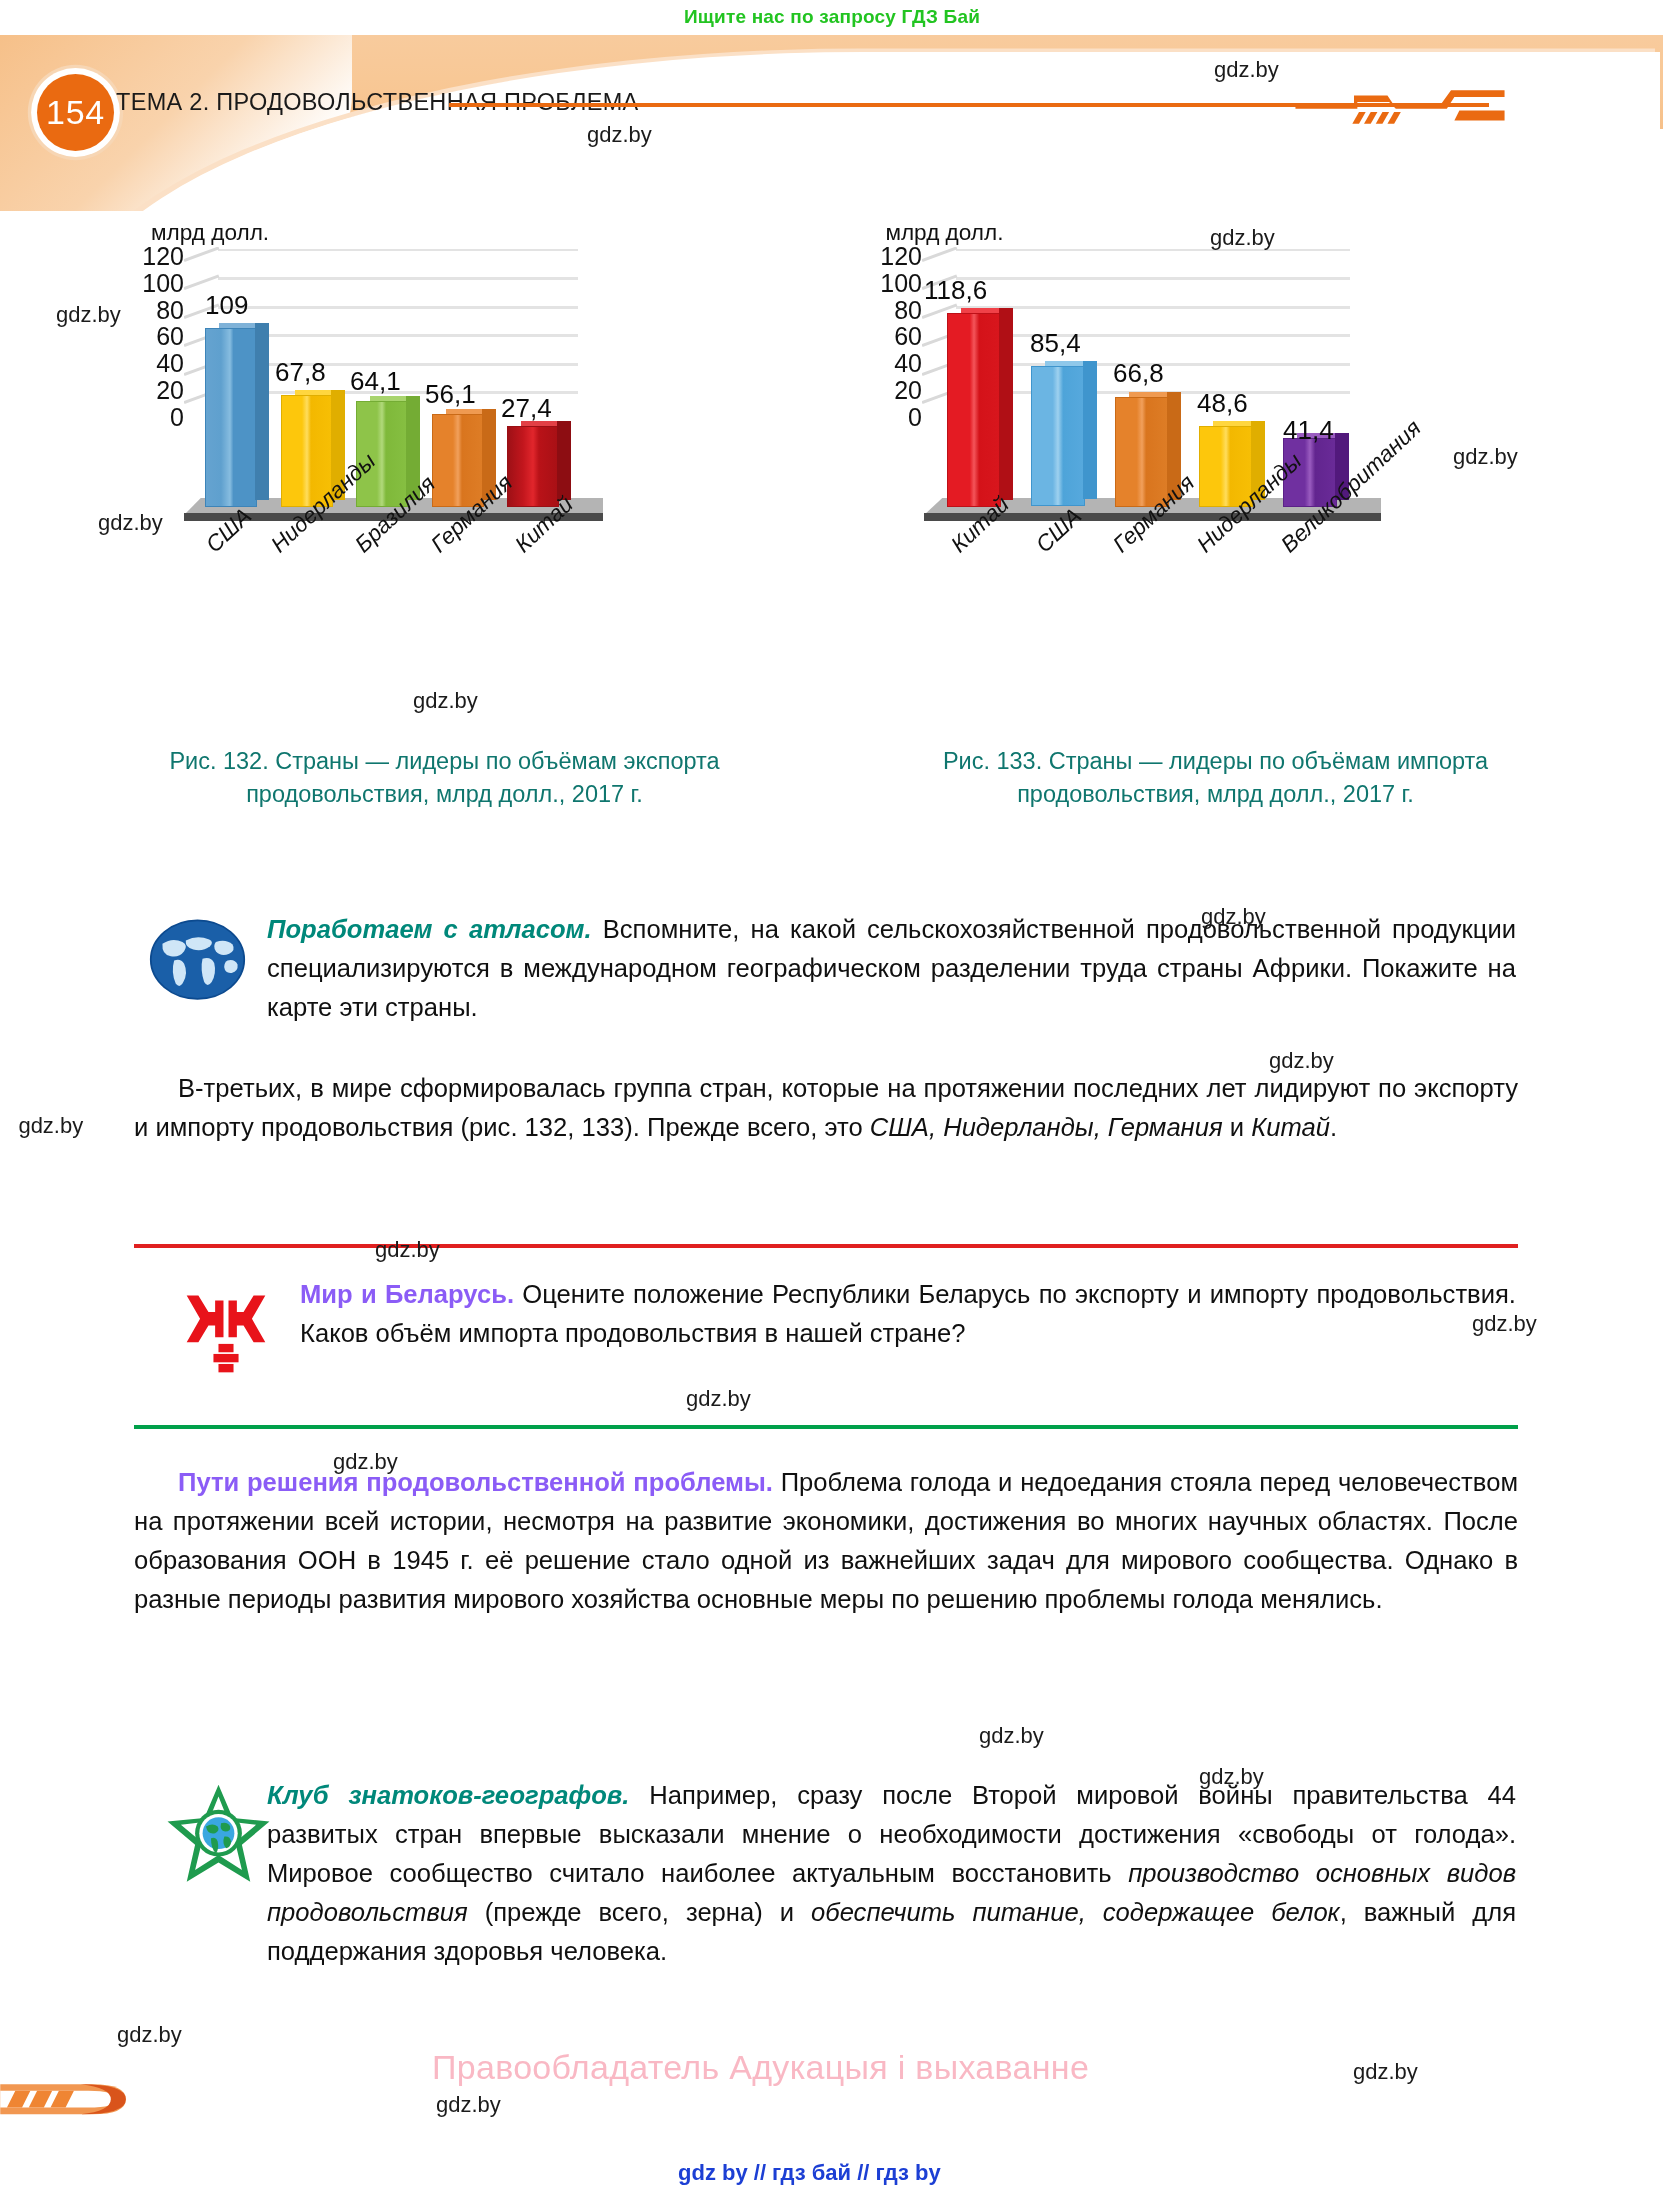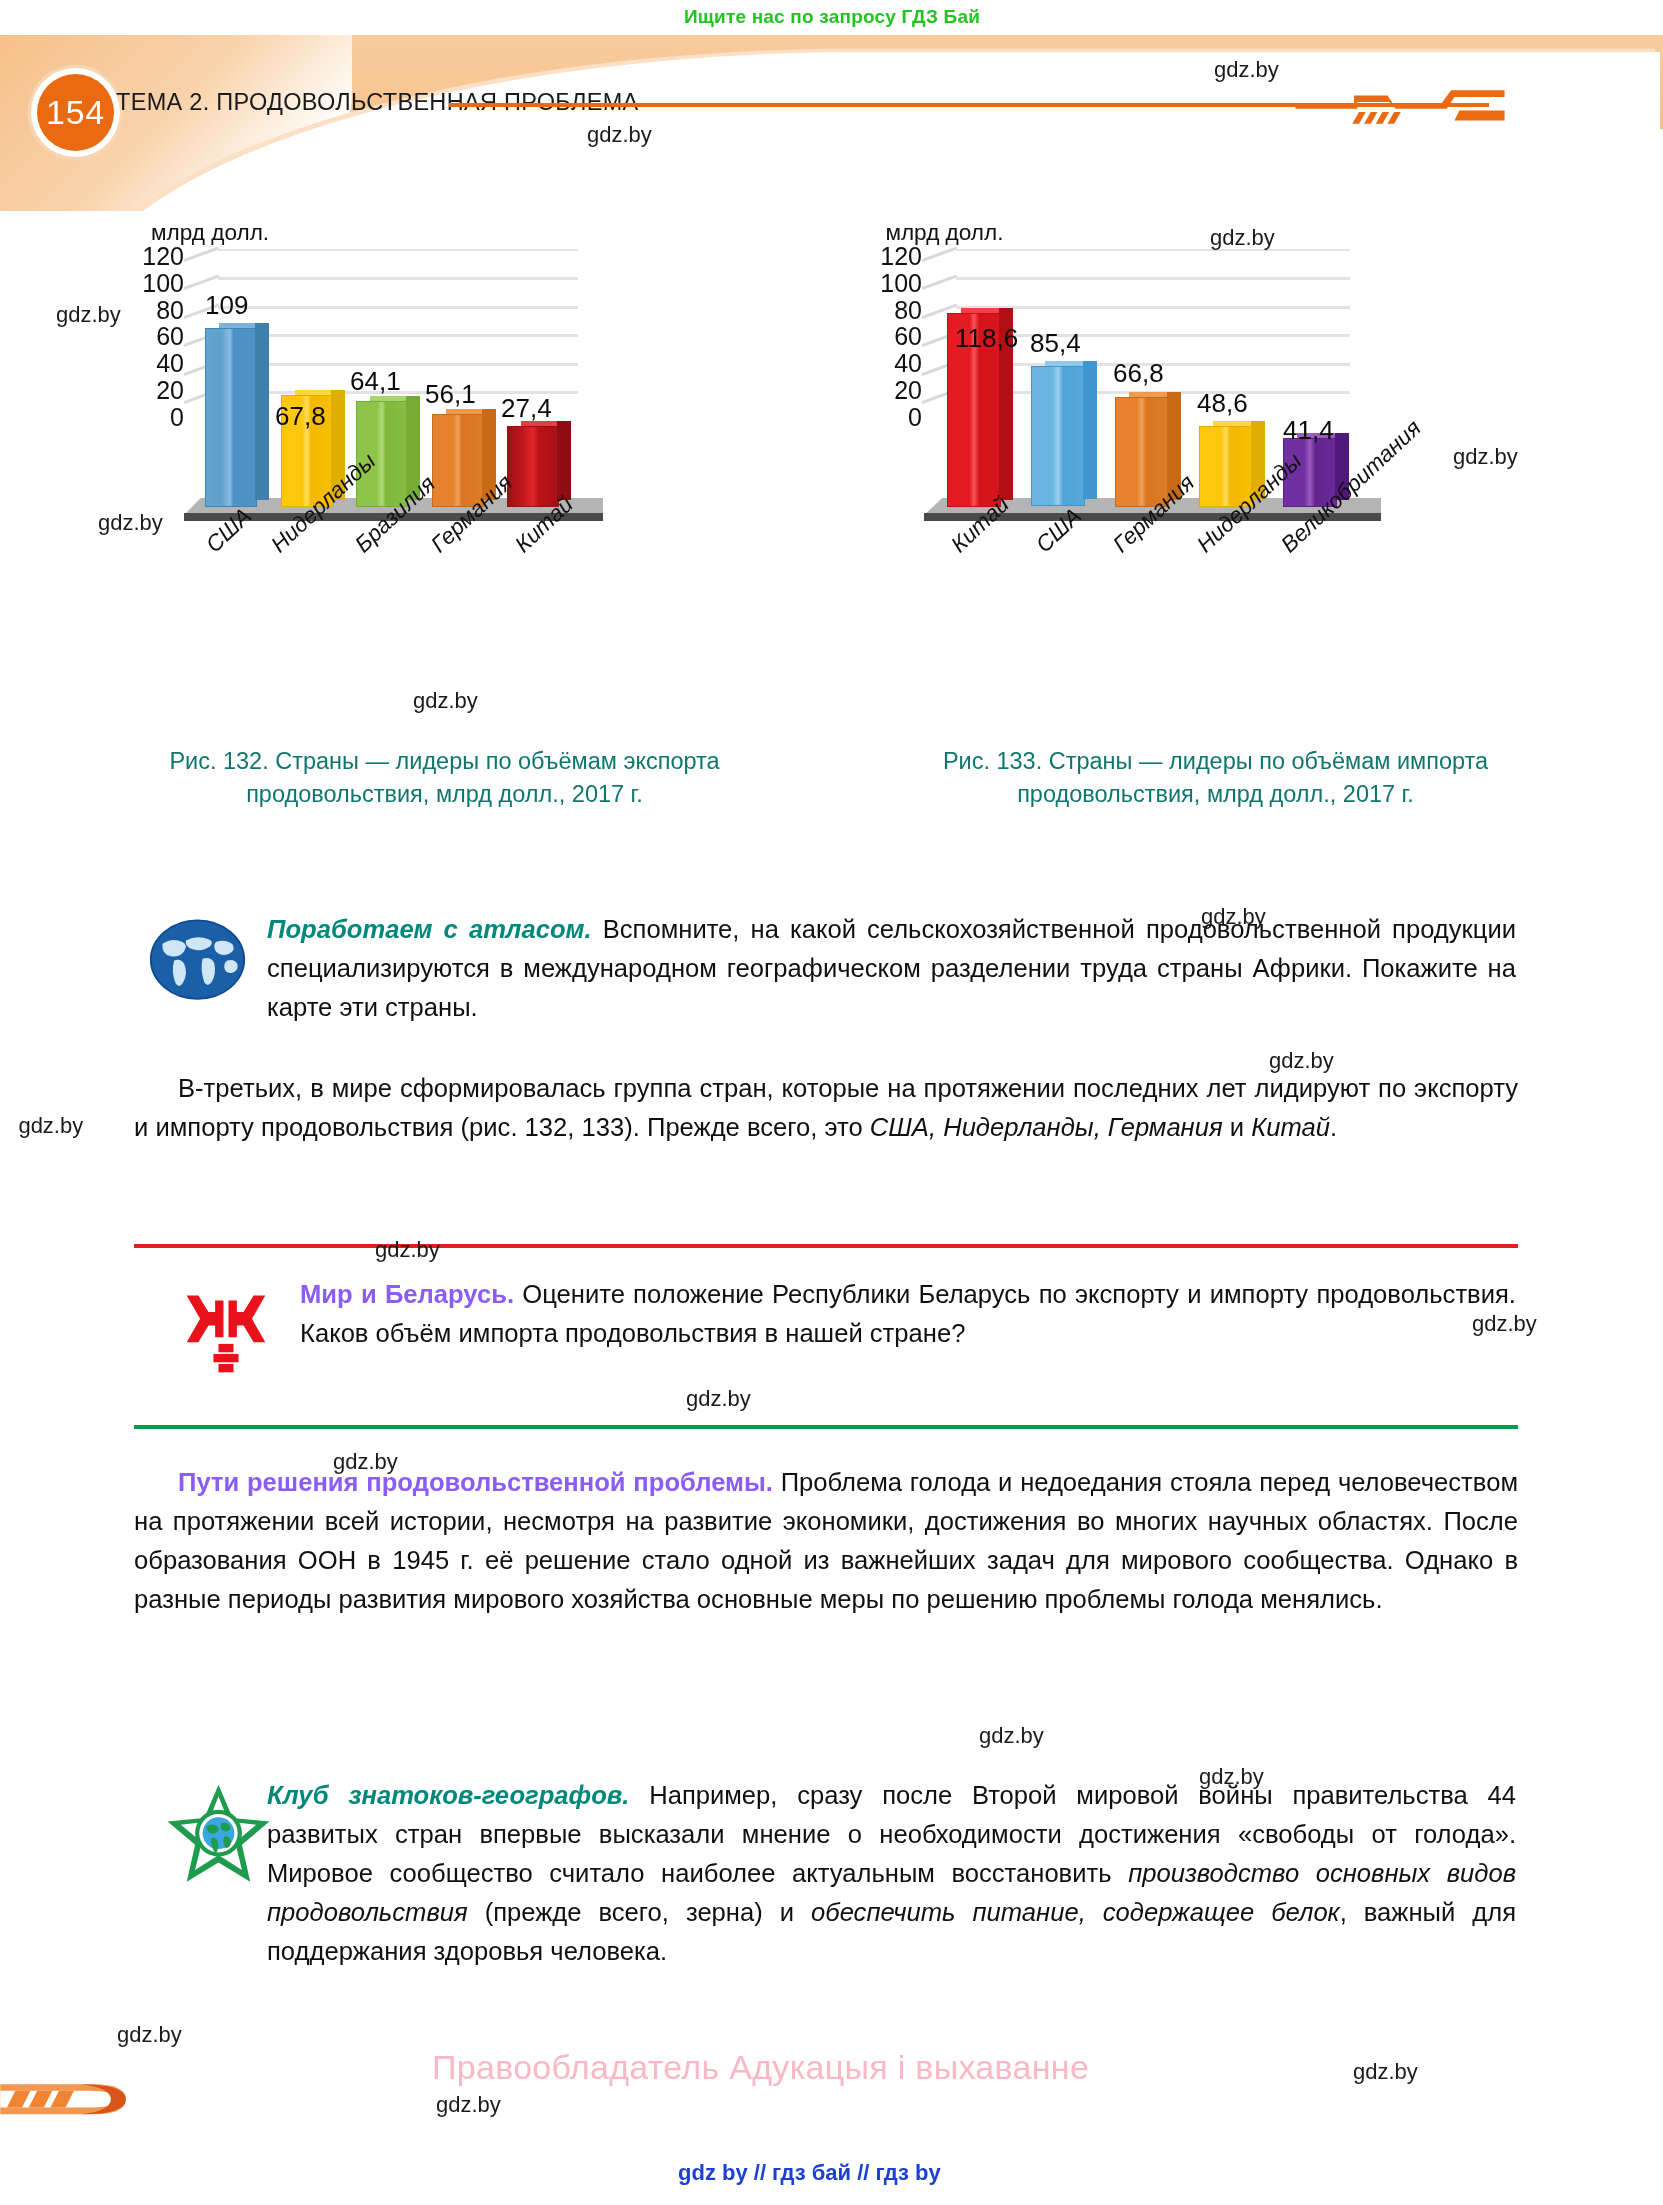--- a/index.html
+++ b/index.html
@@ -189,21 +189,21 @@
       <div class="face" style="background:linear-gradient(90deg,#e5822b,#e5822b 40%,#f1a05c 50%,#d9751e 58%,#de7d26 100%);border:0.8px solid #c96a17;"></div>
       <div class="side" style="background:#c96a17;"></div>
     </div>
     <div class="bar" style="left:457px;top:208px;width:50px;height:79px;">
       <div class="top" style="background:#e24046;"></div>
       <div class="face" style="background:linear-gradient(90deg,#9e1016,#c2161d 30%,#e1262c 50%,#b91218 62%,#a81015 100%);border:0.8px solid #9a0f14;"></div>
       <div class="side" style="background:#8d0d12;"></div>
     </div>
 
     <div class="val" style="left:155px;top:70px;">109</div>
-    <div class="val" style="left:225px;top:137px;margin-top:44px;">67,8</div>
+    <div class="val" style="left:225px;top:137px;">67,8</div>
     <div class="val" style="left:300px;top:146px;">64,1</div>
     <div class="val" style="left:375px;top:159px;">56,1</div>
     <div class="val" style="left:451px;top:173px;">27,4</div>
 
     <div class="catlab" style="left:151px;top:319px;">США</div>
     <div class="catlab" style="left:216px;top:319px;">Нидерланды</div>
     <div class="catlab" style="left:300px;top:319px;">Бразилия</div>
     <div class="catlab" style="left:376px;top:319px;">Германия</div>
     <div class="catlab" style="left:460px;top:319px;">Китай</div>
   </div>
@@ -259,21 +259,21 @@
       <div class="top" style="background:#ffd63f;"></div>
       <div class="face" style="background:linear-gradient(90deg,#fdc70c,#fdc70c 40%,#ffdd5d 50%,#f3b800 58%,#f7bf05 100%);border:0.8px solid #e0ae00;"></div>
       <div class="side" style="background:#e0ae00;"></div>
     </div>
     <div class="bar" style="left:411px;top:220px;width:52px;height:67px;">
       <div class="top" style="background:#9a5cc0;"></div>
       <div class="face" style="background:linear-gradient(90deg,#7030a0,#7030a0 40%,#9a5cc0 50%,#62258f 60%,#6a2b98 100%);border:0.8px solid #5b2187;"></div>
       <div class="side" style="background:#52197c;"></div>
     </div>
 
-    <div class="val" style="left:83px;top:55px;margin-top:48px;">118,6</div>
+    <div class="val" style="left:52px;top:55px;">118,6</div>
     <div class="val" style="left:158px;top:108px;">85,4</div>
     <div class="val" style="left:241px;top:138px;">66,8</div>
     <div class="val" style="left:325px;top:168px;">48,6</div>
     <div class="val" style="left:411px;top:195px;">41,4</div>
 
     <div class="catlab" style="left:74px;top:319px;">Китай</div>
     <div class="catlab" style="left:159px;top:319px;">США</div>
     <div class="catlab" style="left:236px;top:319px;">Германия</div>
     <div class="catlab" style="left:320px;top:319px;">Нидерланды</div>
     <div class="catlab" style="left:404px;top:319px;">Великобритания</div>

